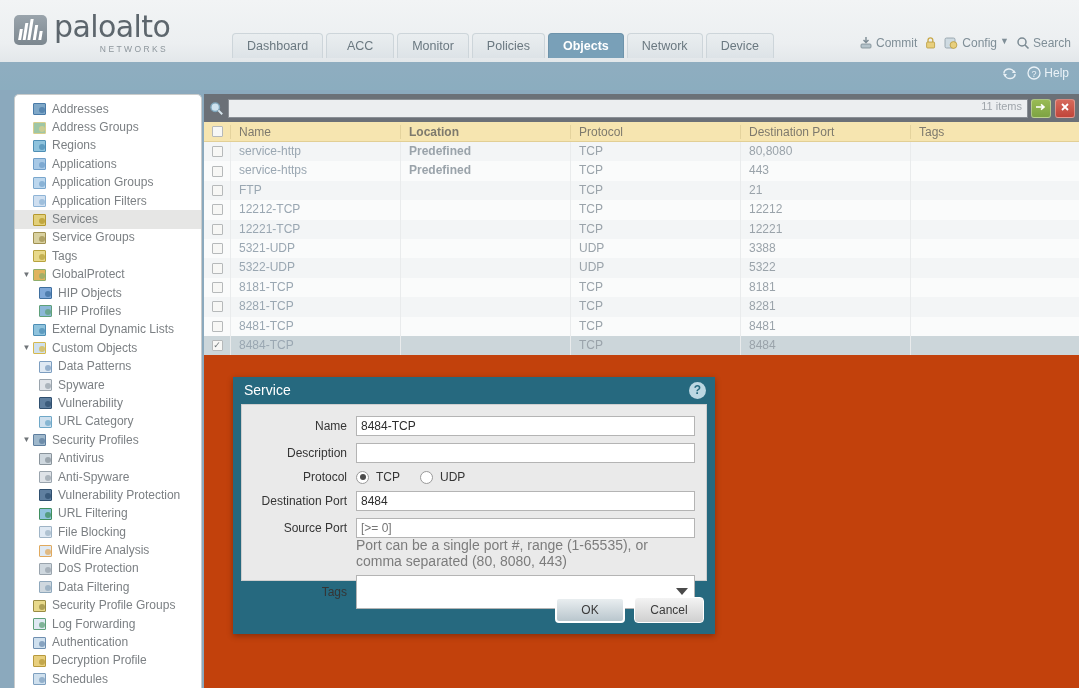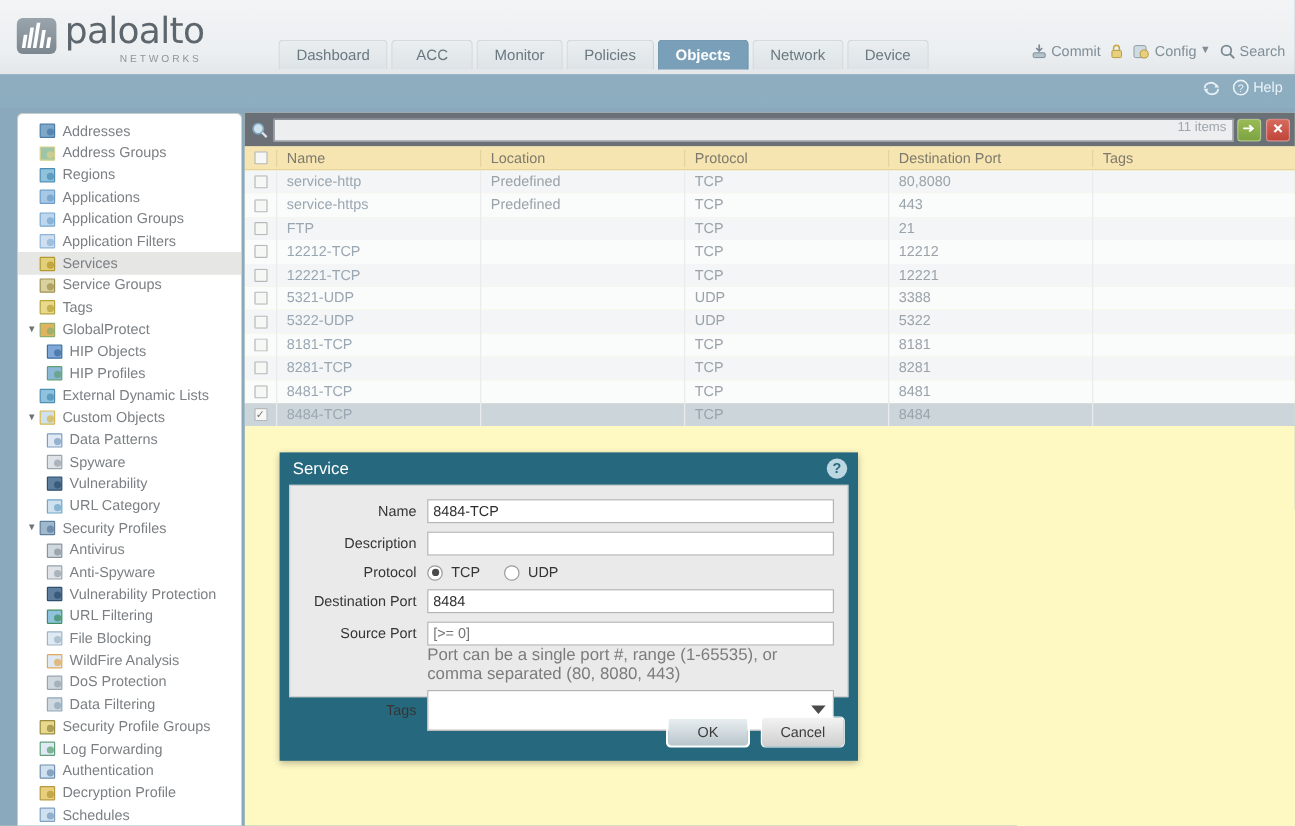--- a/index.html
+++ b/index.html
@@ -119,21 +119,21 @@
 
   
   .ico .sq { position: absolute; left: 1px; top: 1px; width: 13px; height: 12px;
              border: 1px solid #9aa2a8; border-radius: 1px; }
   .ico .dot { position: absolute; border-radius: 50%; }
 
   
   #main {
     position: absolute; left: 204px; top: 94px;
     width: 875px; height: 594px;
-    background: #fef9c3;
+    background: #c2410c;
   }
   #searchbar {
     position: absolute; left: 0; top: 0; width: 875px; height: 28px;
     background: #6b7077;
     display: flex; align-items: center;
   }
   #search-icon-box {
     width: 24px; height: 28px; display: flex; align-items: center; justify-content: center;
   }
   #search-input {
@@ -161,21 +161,21 @@
   
   #table { position: absolute; left: 0; top: 28px; width: 875px; }
   .trow { display: flex; height: 19.4px; align-items: center; font-size: 12px; }
   #thead .trow {
     background: #f6e5b0; color: #7e7a6d; height: 20px; font-weight: normal;
     border-bottom: 1px solid #e2cf95;
   }
   .cell { padding-left: 8px; overflow: hidden; white-space: nowrap; }
   .c-check { width: 26px; flex: 0 0 26px; display:flex; align-items:center; justify-content:center; padding:0;}
   .c-name  { width: 170px; flex: 0 0 170px; }
-  .c-loc   { width: 170px; flex: 0 0 170px; }
+  .c-loc   { width: 170px; flex: 0 0 170px; font-weight: bold; }
   .c-proto { width: 170px; flex: 0 0 170px; }
   .c-port  { width: 170px; flex: 0 0 170px; }
   .c-tags  { flex: 1 1 auto; }
   #thead .cell:not(.c-check) { border-left: 1px solid #e4d39d; }
   #tbody .cell:not(.c-check) { border-left: 1px solid #e9ebec; height: 19.4px; line-height: 19.4px; }
   #tbody .trow { color: #9aa3aa; }
   #tbody .trow.odd { background: #f3f5f6; }
   #tbody .trow.even { background: #fafbfb; }
   #tbody .trow.selected { background: #ccd6da; }
   #tbody .trow .c-name { color: #9aa7b2; }

